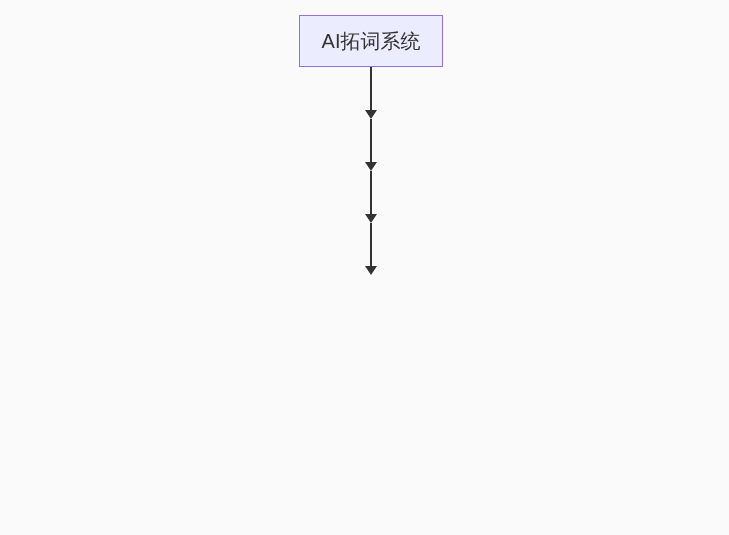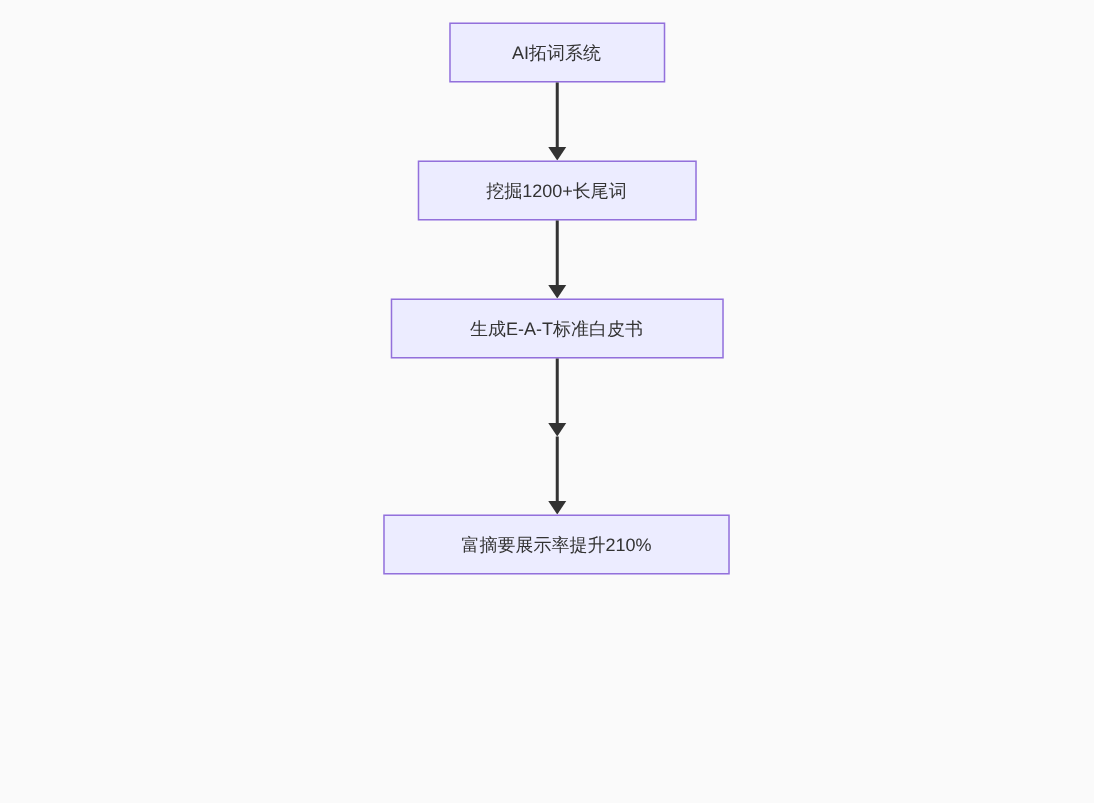--- a/index.html
+++ b/index.html
@@ -29,28 +29,28 @@
   .flow-column {
     position: absolute;
     left: 371px;
     top: 15px;
     transform: translateX(-50%);
     display: flex;
     flex-direction: column;
     align-items: center;
   }
   .node {
-    height: 40px;
+    height: 52px;
     background: var(--node-fill);
     border: 1px solid var(--node-border);
     display: flex;
     align-items: center;
     justify-content: center;
     color: var(--text-color);
-    font-size: 12px;
+    font-size: 20px;
     line-height: 1;
     white-space: nowrap;
     flex: none;
   }
   .arrow {
     height: 52px;
     width: 20px;
     display: flex;
     flex-direction: column;
     align-items: center;
@@ -78,42 +78,33 @@
 
     <div class="node" style="width:144px">
       <span>AI拓词系统</span>
     </div>
 
     <div class="arrow">
       <span class="arrow-line"></span>
       <span class="arrow-head"></span>
     </div>
 
-    <div class="node" style="width:186px">
-      <span>挖掘1200+长尾词</span>
-    </div>
-
-    <div class="arrow">
-      <span class="arrow-line"></span>
-      <span class="arrow-head"></span>
-    </div>
-
-    <div class="node" style="width:222px">
-      <span>生成E-A-T标准白皮书</span>
-    </div>
 
     <div class="arrow">
       <span class="arrow-line"></span>
       <span class="arrow-head"></span>
     </div>
 
 
     <div class="arrow">
       <span class="arrow-line"></span>
       <span class="arrow-head"></span>
     </div>
 
-    <div class="node" style="width:231px">
-      <span>富摘要展示率提升210%</span>
+
+    <div class="arrow">
+      <span class="arrow-line"></span>
+      <span class="arrow-head"></span>
     </div>
+
 
   </div>
 </div>
 
 </body></html>

